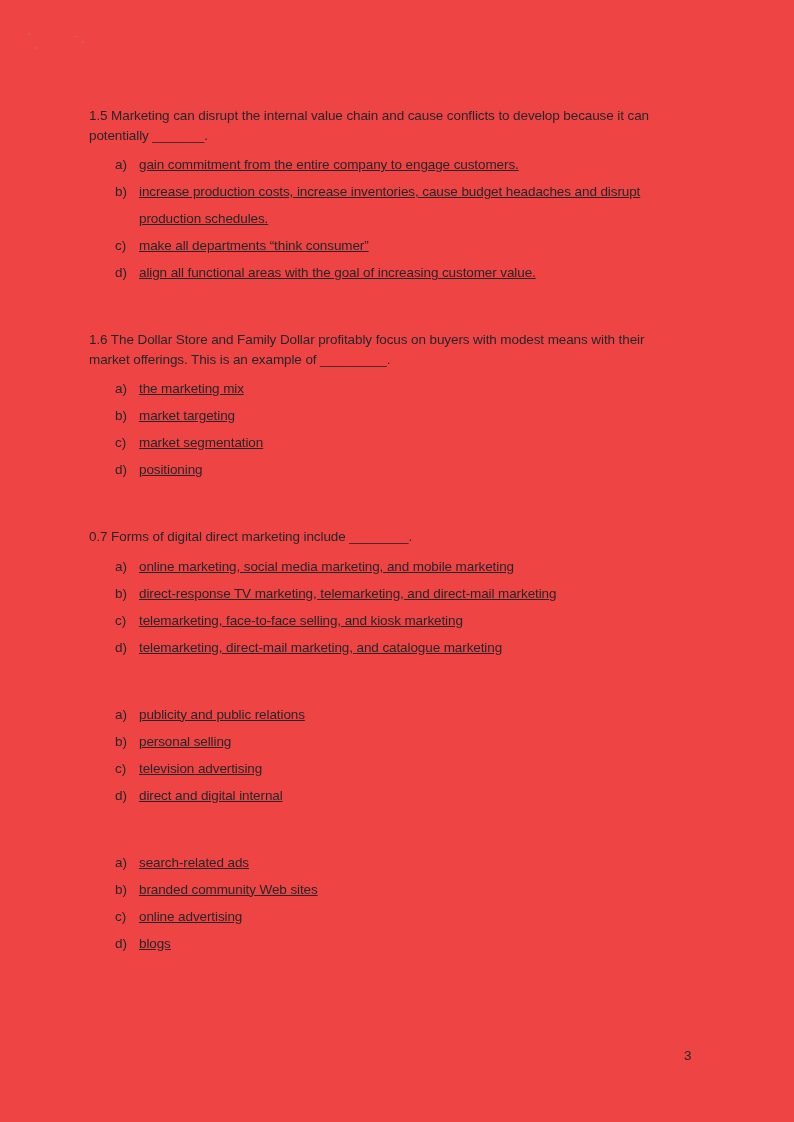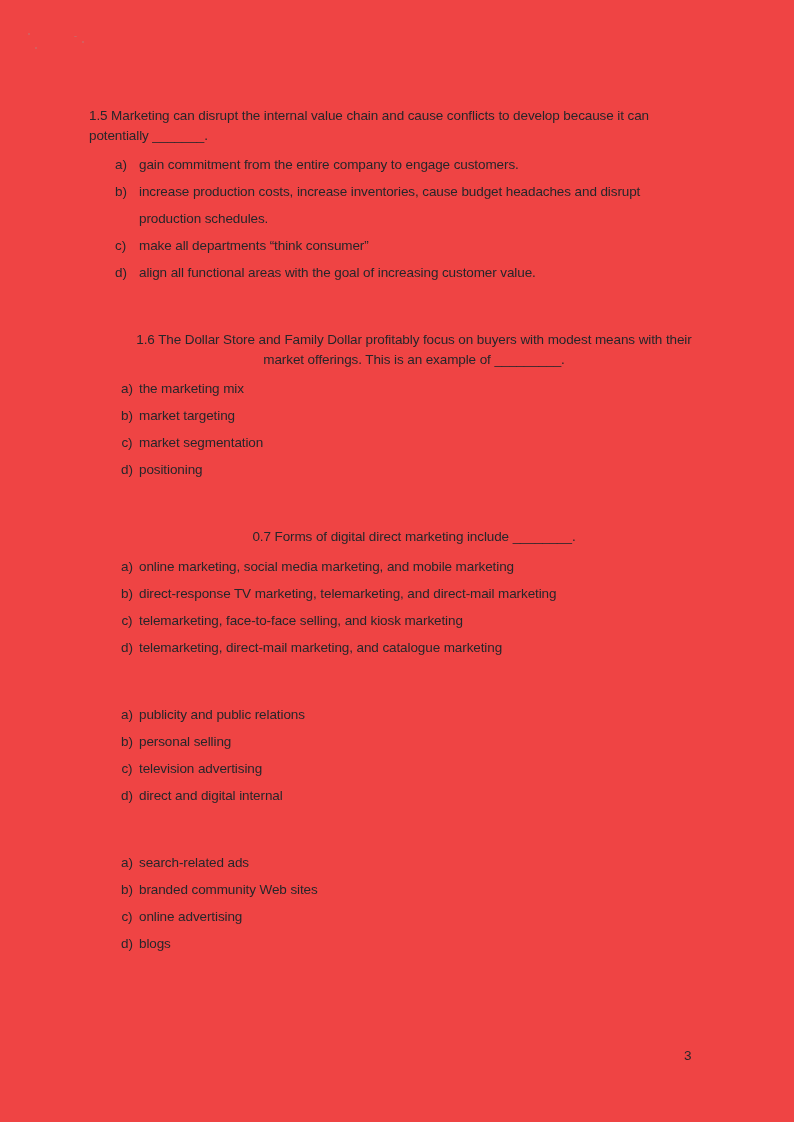--- a/index.html
+++ b/index.html
@@ -17,21 +17,21 @@
     color: #26262a;
     font-size: 13.5px;
     letter-spacing: -0.1px;
   }
   .content {
     position: absolute;
     left: 89px;
     top: 106px;
     width: 650px;
   }
-  .question + .question { margin-top: 47px; text-align: center; }
+  .question + .question { margin-top: 47px; }
   .stem-line {
     display: block;
     line-height: 19.5px;
     white-space: nowrap;
   }
   .options { margin-top: 10px; }
   .option {
     display: flex;
     padding-left: 26px;
     margin-top: 7px;
@@ -39,20 +39,21 @@
   .options .option:first-child { margin-top: 0; }
   .opt-letter {
     flex: 0 0 24px;
     line-height: 20px;
   }
   .opt-text { line-height: 20px; }
   .opt-line {
     display: block;
     line-height: 20px;
     white-space: nowrap;
+    text-decoration: underline;
   }
   .opt-line + .opt-line { margin-top: 7px; }
   .page-number {
     position: absolute;
     left: 684px;
     top: 1046px;
     line-height: 20px;
   }
   .speck {
     position: absolute;

